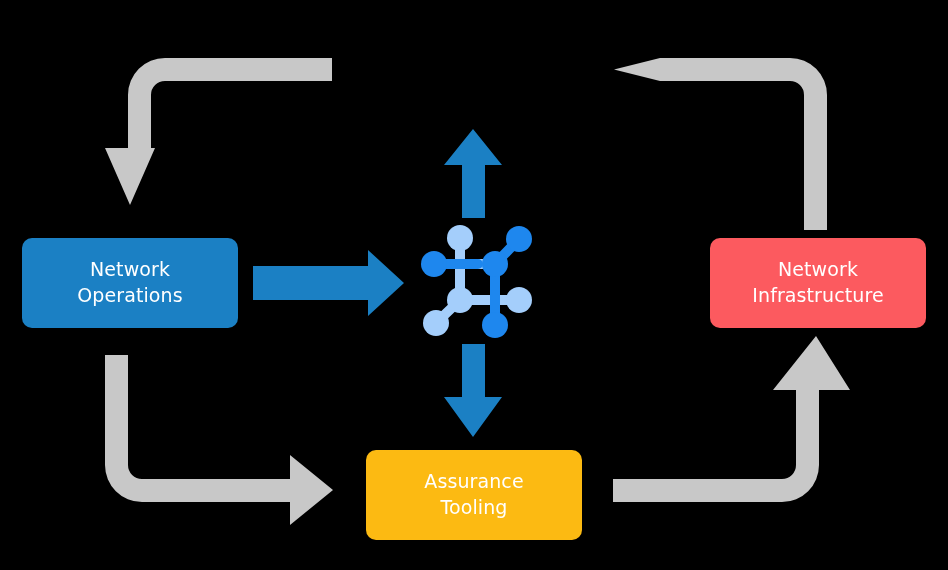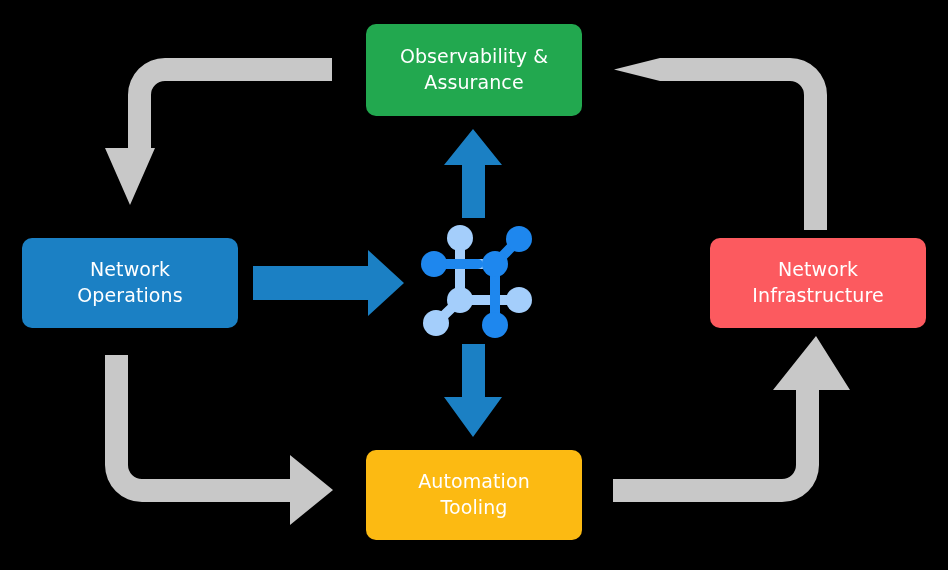--- a/index.html
+++ b/index.html
@@ -138,33 +138,29 @@
       <circle cx="434" cy="264" r="13" fill="#1e87ee"></circle>
       <circle cx="519" cy="239" r="13" fill="#1e87ee"></circle>
       <circle cx="495" cy="264" r="13" fill="#1e87ee"></circle>
       <circle cx="460" cy="300" r="13" fill="#a4cefb"></circle>
       <circle cx="519" cy="300" r="13" fill="#a4cefb"></circle>
       <circle cx="436" cy="323" r="13" fill="#a4cefb"></circle>
       <circle cx="495" cy="325" r="13" fill="#1e87ee"></circle>
     </g>
   </svg>
 
-  <div class="node-box" id="box-observability">
-    <span class="node-label">Observability &amp;
-Assurance</span>
-  </div>
 
   <div class="node-box" id="box-operations">
     <span class="node-label">Network
 Operations</span>
   </div>
 
   <div class="node-box" id="box-infrastructure">
     <span class="node-label">Network
 Infrastructure</span>
   </div>
 
   <div class="node-box" id="box-automation">
-    <span class="node-label">Automation
+    <span class="node-label">Assurance
 Tooling</span>
   </div>
 
 </div>
 
 </body></html>

